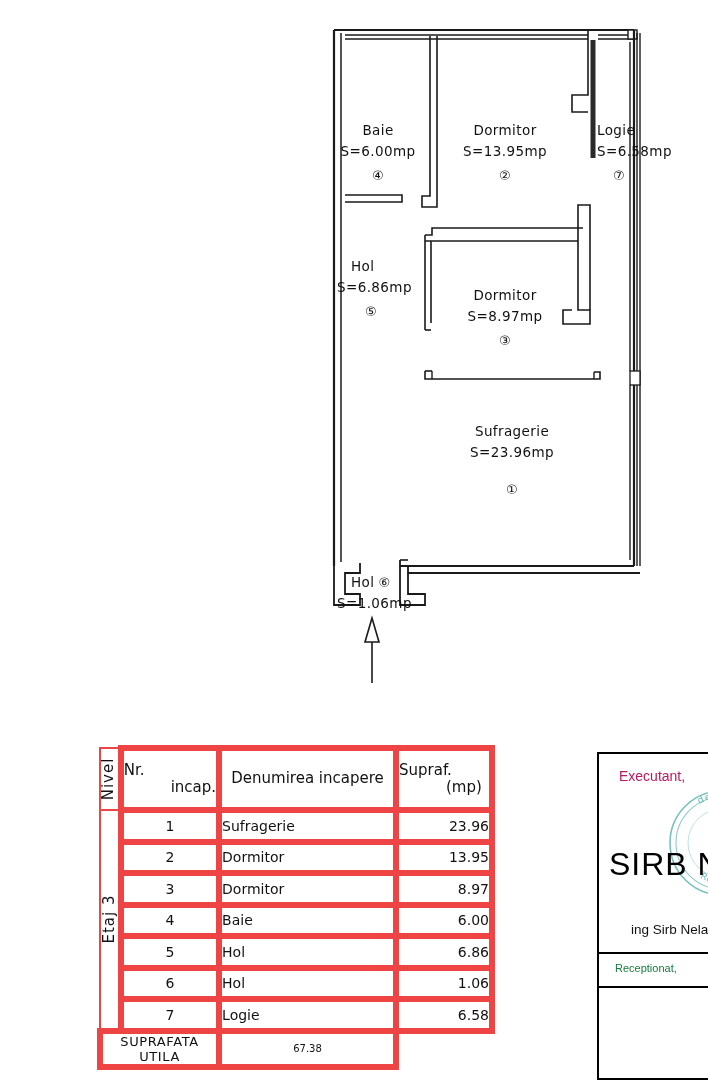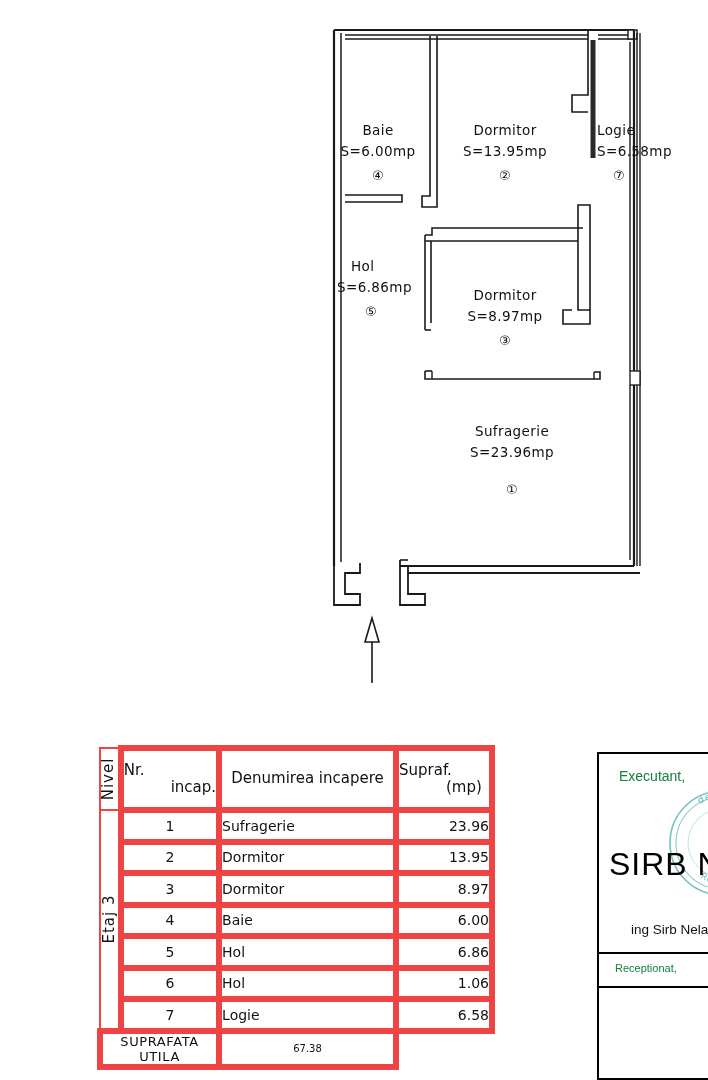--- a/index.html
+++ b/index.html
@@ -136,21 +136,21 @@
     position: relative;
     height: 200px;
     border-bottom: 2px solid #000;
     box-sizing: border-box;
   }
   .sig-executant-label {
     position: absolute;
     left: 20px;
     top: 14px;
     font-size: 14px;
-    color: #15803d;
+    color: #be185d;
   }
   .sig-firm-name {
     position: absolute;
     left: 10px;
     top: 92px;
     font-size: 32px;
     letter-spacing: 1px;
     color: #000;
     white-space: nowrap;
   }
@@ -289,20 +289,26 @@
     <span class="rl-area">S=8.97mp</span>
     <span class="rl-num">③</span>
   </div>
 
   <div class="room-label" style="left:462px; top:421px; width:100px;">
     <span class="rl-name">Sufragerie</span>
     <span class="rl-area">S=23.96mp</span>
     <span class="rl-num" style="margin-top:17px;">①</span>
   </div>
 
+  <div class="room-label inline" style="left:337px; top:572px; width:110px; text-align:left;">
+    <span style="margin-left:14px;">
+      <span class="rl-name">Hol</span><span class="rl-num">⑥</span>
+    </span>
+    <span class="rl-area" style="display:block;">S=1.06mp</span>
+  </div>
 
 </div>
 
 <table id="schedule-table">
   <thead>
     <tr>
       <th class="th-cell col-nivel vert-cell outer" rowspan="1">
         <span class="vert-text">Nivel</span>
       </th>
       <th class="th-cell col-nr">

